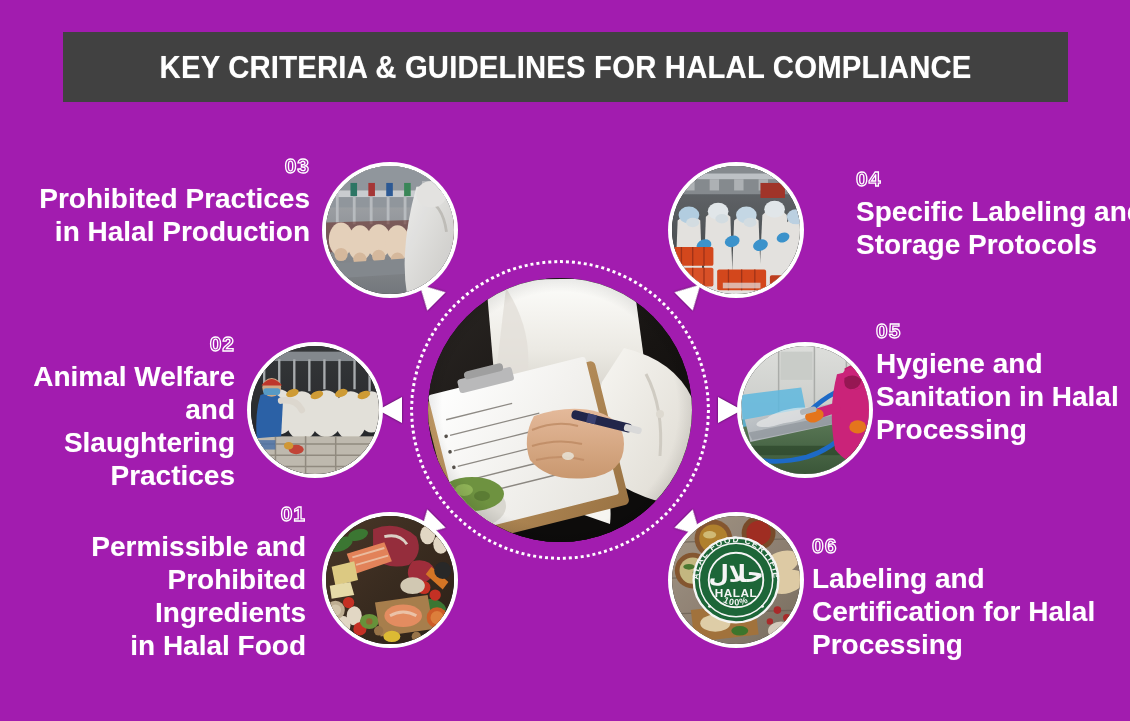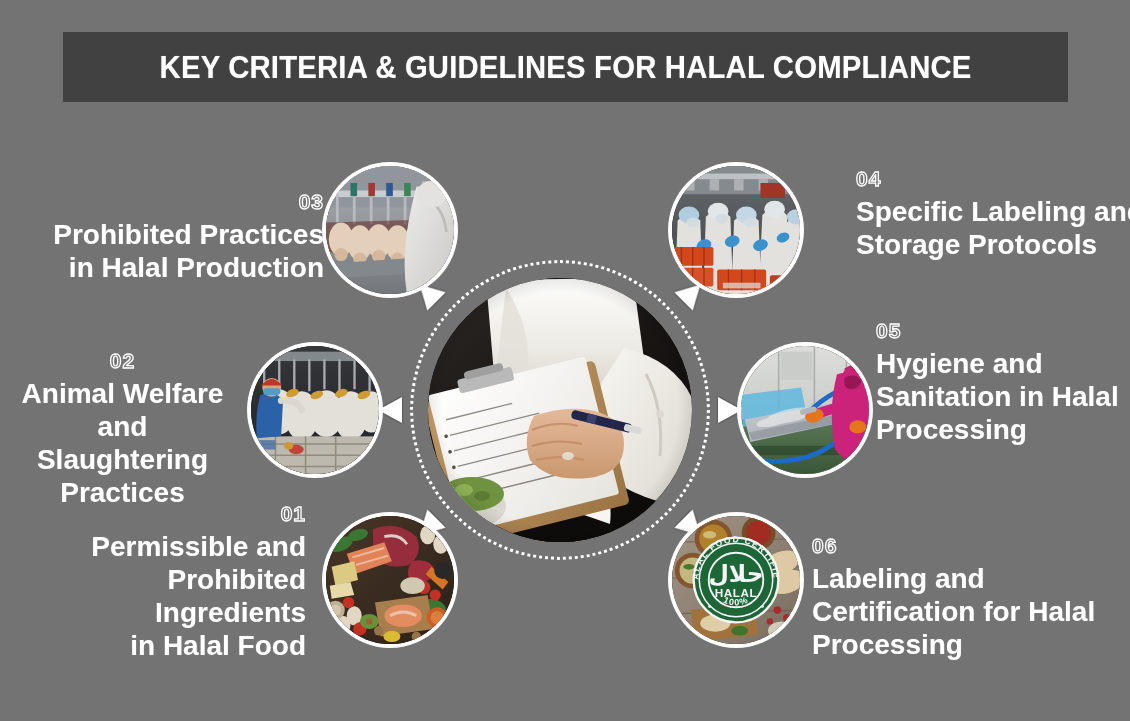--- a/index.html
+++ b/index.html
@@ -4,21 +4,21 @@
 <style>
   html, body {
     margin: 0;
     padding: 0;
     background: #000000;
   }
   #canvas {
     position: relative;
     width: 1130px;
     height: 721px;
-    background: #737373;
+    background: #a21caf;
     overflow: hidden;
     font-family: "Liberation Sans", sans-serif;
   }
 
   
   #title-bar {
     position: absolute;
     left: 63px;
     top: 32px;
     width: 1005px;
@@ -625,27 +625,27 @@
           <g fill="#ffffff">
             <circle cx="40" cy="96" r="1.6"></circle>
               <circle cx="96" cy="96" r="1.6"></circle>
           </g>
         </g>
         <rect width="136" height="136" fill="rgba(0,0,0,0.04)"></rect>
       </svg>
     </div>
   </div>
 
-  <div class="item-text align-right" style="left:44px; top:155px; width:280px;margin-top:36px;">
+  <div class="item-text align-right" style="left:30px; top:155px; width:280px;">
     <div class="item-num">03</div>
     <div class="item-title">Prohibited Practices
 in Halal Production</div>
   </div>
 
-  <div class="item-text align-right" style="left:10px; top:350px; width:225px;text-align:center;">
+  <div class="item-text align-right" style="left:10px; top:333px; width:225px;">
     <div class="item-num">02</div>
     <div class="item-title">Animal Welfare
 and Slaughtering
 Practices</div>
   </div>
 
   <div class="item-text align-right" style="left:16px; top:503px; width:290px;">
     <div class="item-num">01</div>
     <div class="item-title">Permissible and
 Prohibited Ingredients

